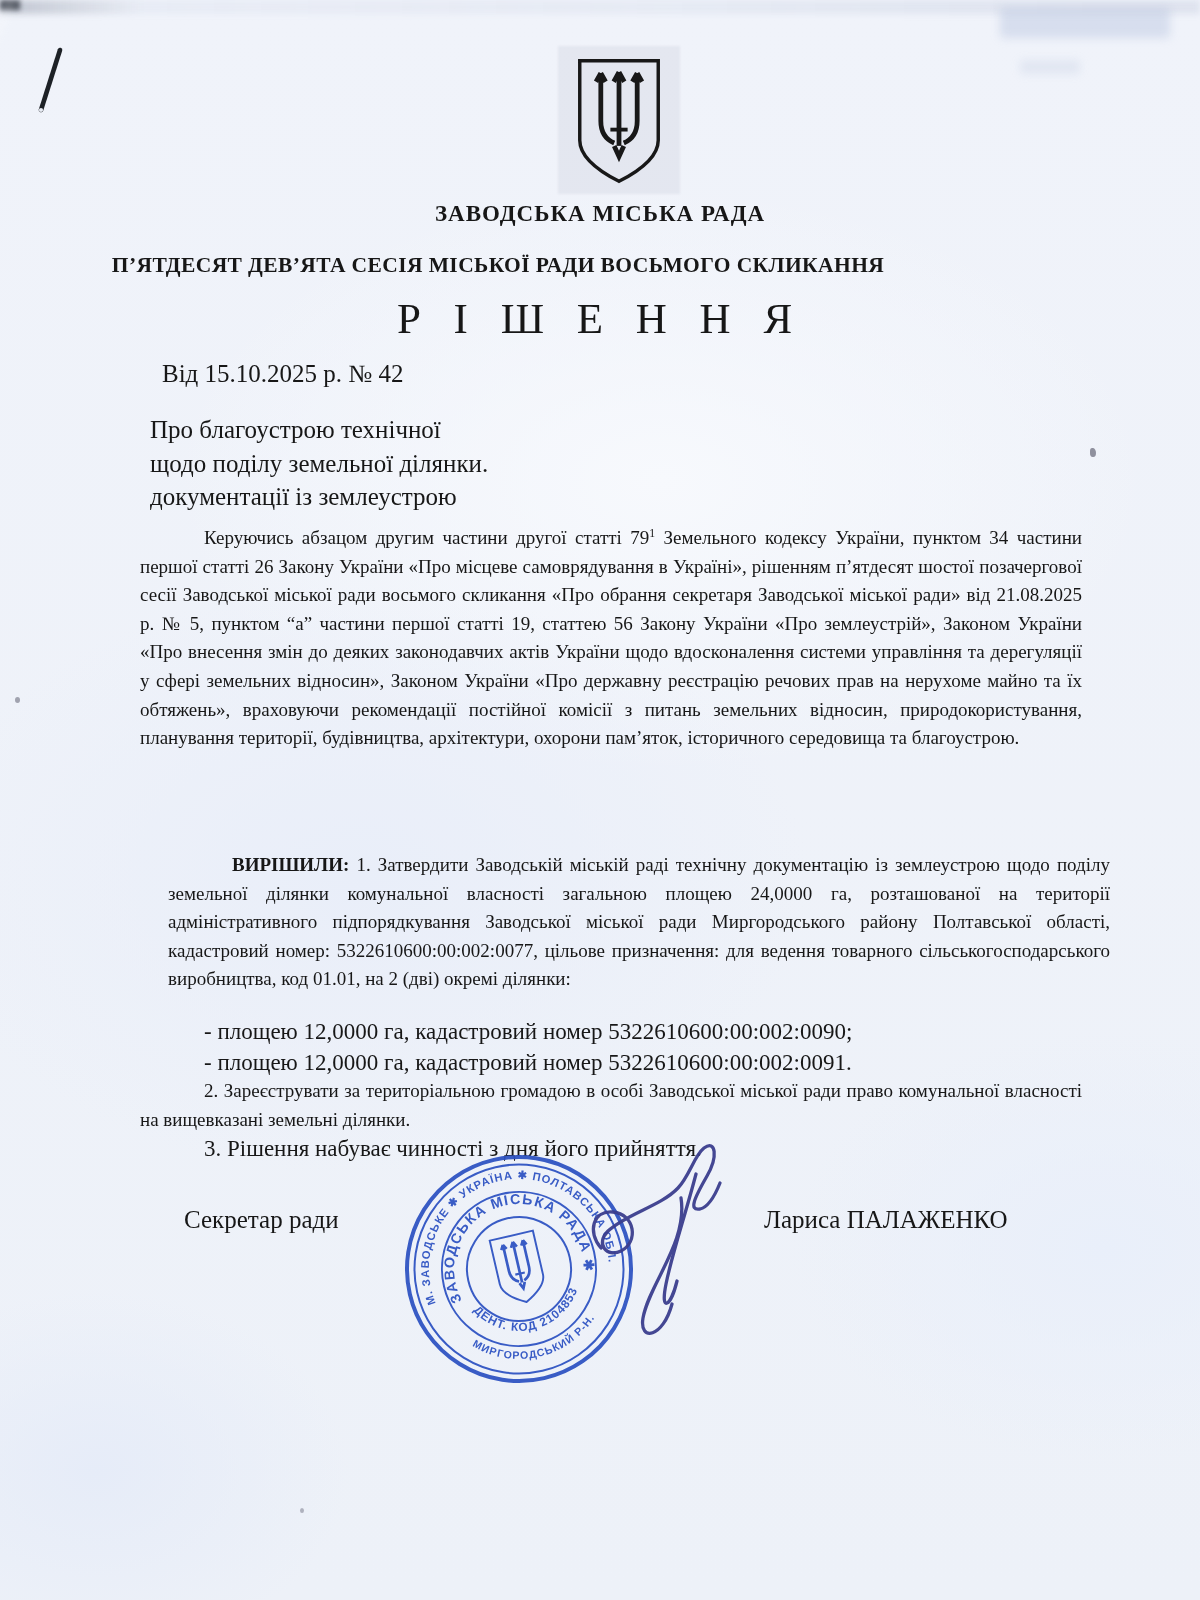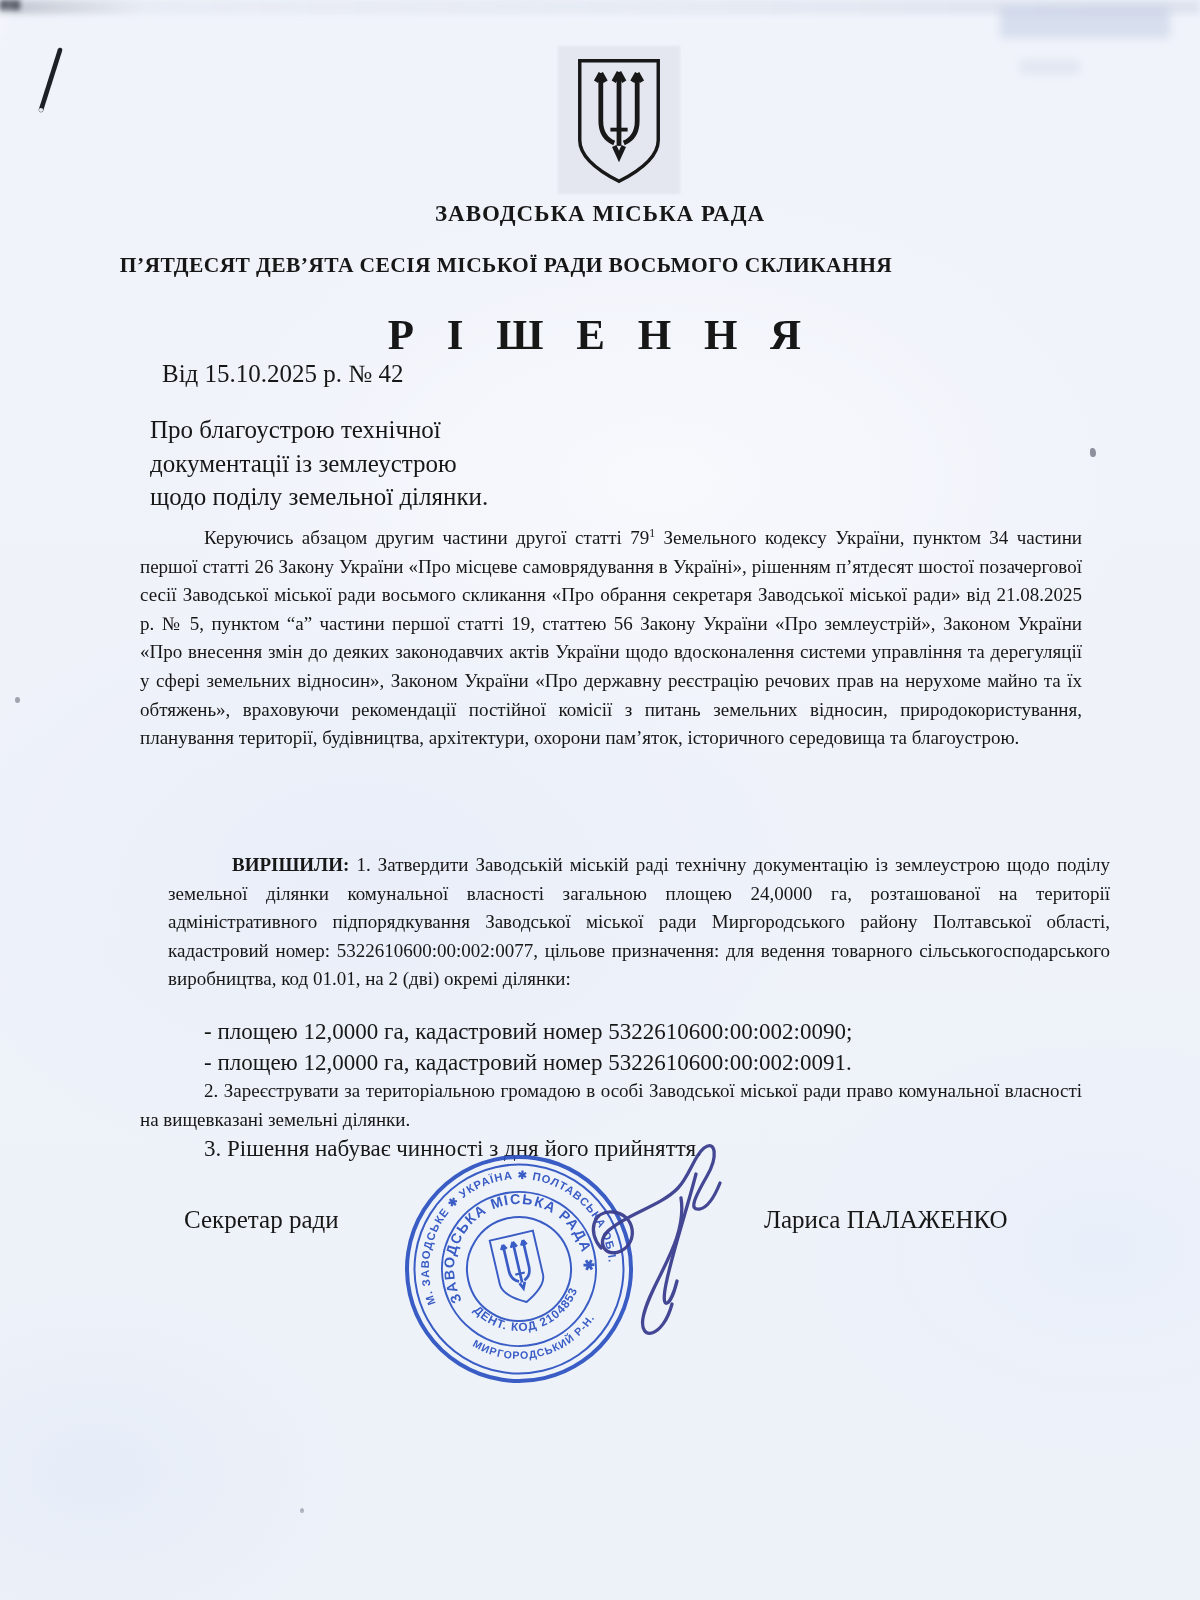--- a/index.html
+++ b/index.html
@@ -30,22 +30,22 @@
   .ghost-a{right:30px;top:8px;width:170px;height:30px;background:rgba(150,168,210,.28);filter:blur(5px);border-radius:4px;}
   .ghost-b{right:120px;top:60px;width:60px;height:14px;background:rgba(160,175,212,.18);filter:blur(4px);border-radius:4px;}
   .speck-1{left:1090px;top:448px;width:6px;height:9px;background:rgba(45,45,65,.5);border-radius:40% 60% 50% 50%;filter:blur(.6px);}
   .speck-2{left:15px;top:697px;width:5px;height:6px;background:rgba(45,45,65,.4);border-radius:50%;filter:blur(.6px);}
   .speck-3{left:300px;top:1508px;width:4px;height:5px;background:rgba(60,60,80,.35);border-radius:50%;filter:blur(.5px);}
   
   .emblem-backdrop{left:558px;top:46px;width:122px;height:148px;background:rgba(178,186,202,.20);filter:blur(1px);}
   .emblem{left:571px;top:54px;width:96px;height:134px;color:#181818;}
   
   .org-name{left:0;top:201px;width:1200px;text-align:center;font-weight:bold;font-size:23px;letter-spacing:1px;}
-  .session-line{left:8px;top:253px;width:996px;text-align:center;font-weight:bold;font-size:21.5px;letter-spacing:.4px;}
-  .doc-title{left:0;top:294px;width:1200px;text-align:center;font-weight:bold;font-size:43px;letter-spacing:11px;margin-top:16px;}
+  .session-line{left:0;top:253px;width:996px;text-align:center;font-weight:bold;font-size:21.5px;letter-spacing:.4px;}
+  .doc-title{left:0;top:294px;width:1200px;text-align:center;font-weight:normal;font-size:43px;letter-spacing:11px;}
   
   .date-line{left:154px;top:360px;font-size:25px;margin-left:8px;}
   .subject{left:150px;top:413px;font-size:25px;line-height:33.5px;}
   .body-par{left:140px;width:942px;font-size:19px;line-height:28.6px;text-align:justify;}
   .preamble{top:524px;text-indent:64px;}
   .resolved{top:851px;text-indent:64px;margin-left:28px;}
   .parcels{left:140px;top:1017px;width:942px;font-size:23px;line-height:30.8px;}
   .parcels div{text-indent:64px;}
   .item2{top:1077px;text-indent:64px;}
   .item3{left:140px;top:1136px;width:942px;font-size:23px;text-indent:64px;}
@@ -99,22 +99,22 @@
 </svg>
 
 <div class="abs org-name">ЗАВОДСЬКА МІСЬКА РАДА</div>
 <div class="abs session-line">П’ЯТДЕСЯТ ДЕВ’ЯТА СЕСІЯ МІСЬКОЇ РАДИ ВОСЬМОГО СКЛИКАННЯ</div>
 <div class="abs doc-title">Р І Ш Е Н Н Я</div>
 
 <div class="abs date-line">Від 15.10.2025 р. № 42</div>
 
 <div class="abs subject">
   <div>Про благоустрою технічної</div>
+  <div>щодо поділу земельної ділянки.</div>
   <div>документації із землеустрою</div>
-  <div>щодо поділу земельної ділянки.</div>
 </div>
 
 <div class="abs body-par preamble"><span>Керуючись абзацом другим частини другої статті 79</span><sup>1</sup><span> Земельного кодексу України, пунктом 34 частини першої статті 26 Закону України «Про місцеве самоврядування в Україні», рішенням п’ятдесят шостої позачергової сесії Заводської міської ради восьмого скликання «Про обрання секретаря Заводської міської ради» від 21.08.2025 р. № 5, пунктом “а” частини першої статті 19, статтею 56 Закону України «Про землеустрій», Законом України «Про внесення змін до деяких законодавчих актів України щодо вдосконалення системи управління та дерегуляції у сфері земельних відносин», Законом України «Про державну реєстрацію речових прав на нерухоме майно та їх обтяжень», враховуючи рекомендації постійної комісії з питань земельних відносин, природокористування, планування території, будівництва, архітектури, охорони пам’яток, історичного середовища та благоустрою.</span></div>
 
 <div class="abs body-par resolved"><b>ВИРІШИЛИ:</b><span> 1. Затвердити Заводській міській раді технічну документацію із землеустрою щодо поділу земельної ділянки комунальної власності загальною площею 24,0000 га, розташованої на території адміністративного підпорядкування Заводської міської ради Миргородського району Полтавської області, кадастровий номер: 5322610600:00:002:0077, цільове призначення: для ведення товарного сільськогосподарського виробництва, код 01.01, на 2 (дві) окремі ділянки:</span></div>
 
 <div class="abs parcels">
   <div>- площею 12,0000 га, кадастровий номер 5322610600:00:002:0090;</div>
   <div>- площею 12,0000 га, кадастровий номер 5322610600:00:002:0091.</div>
 </div>

